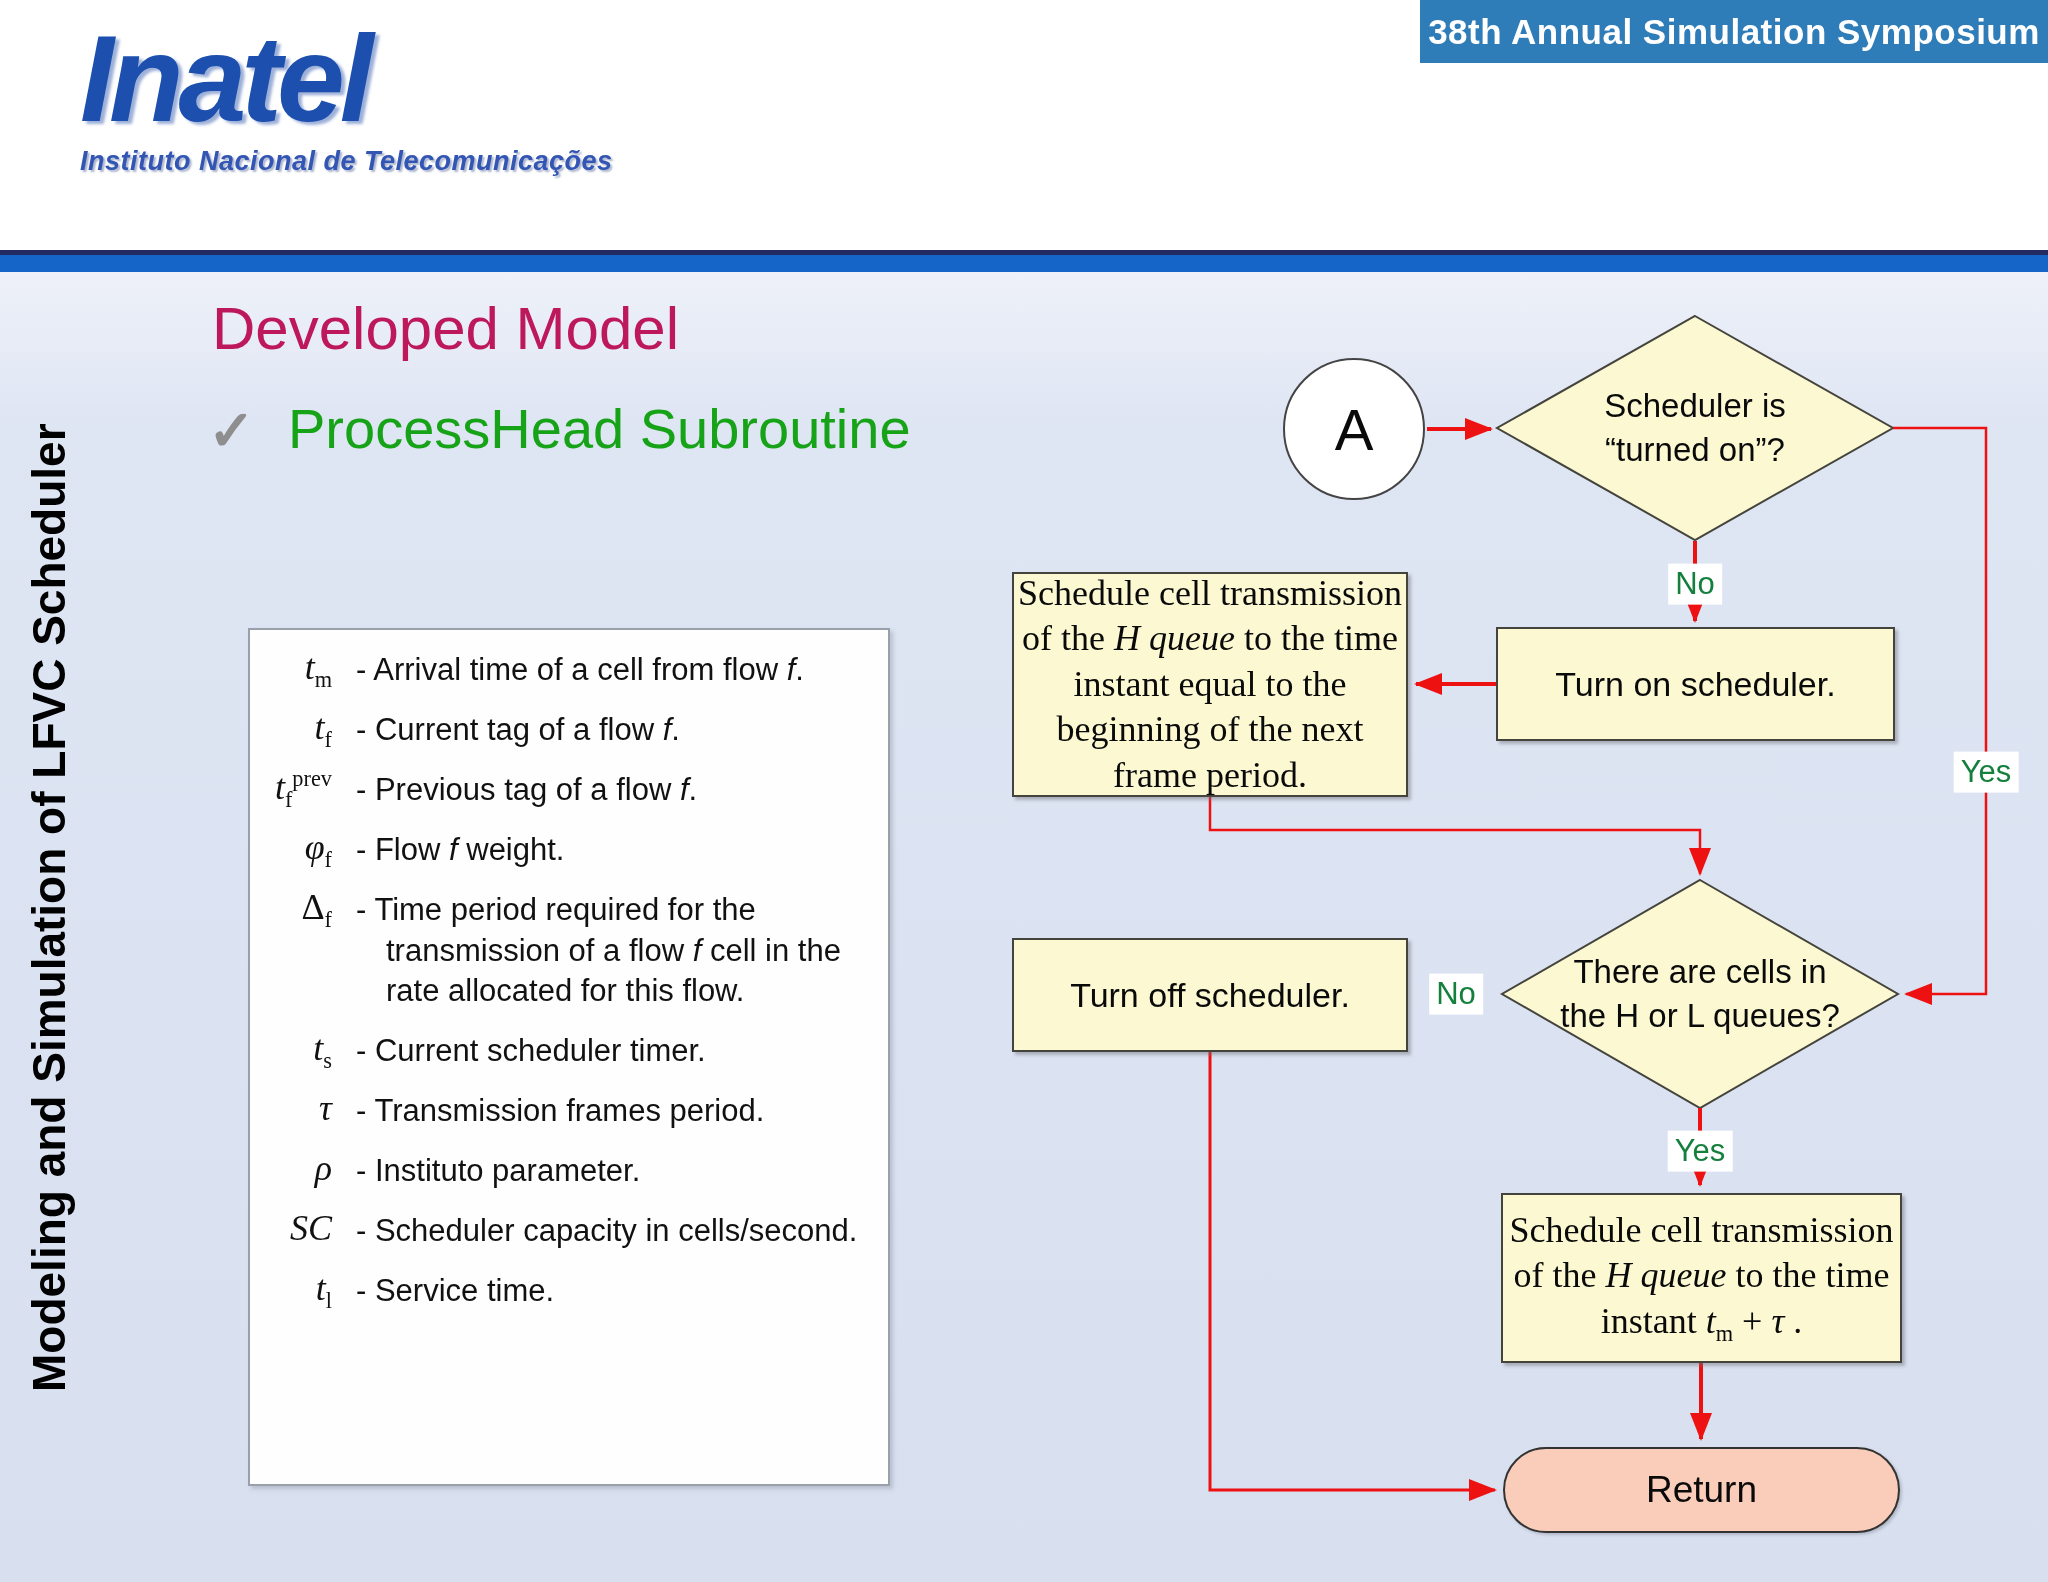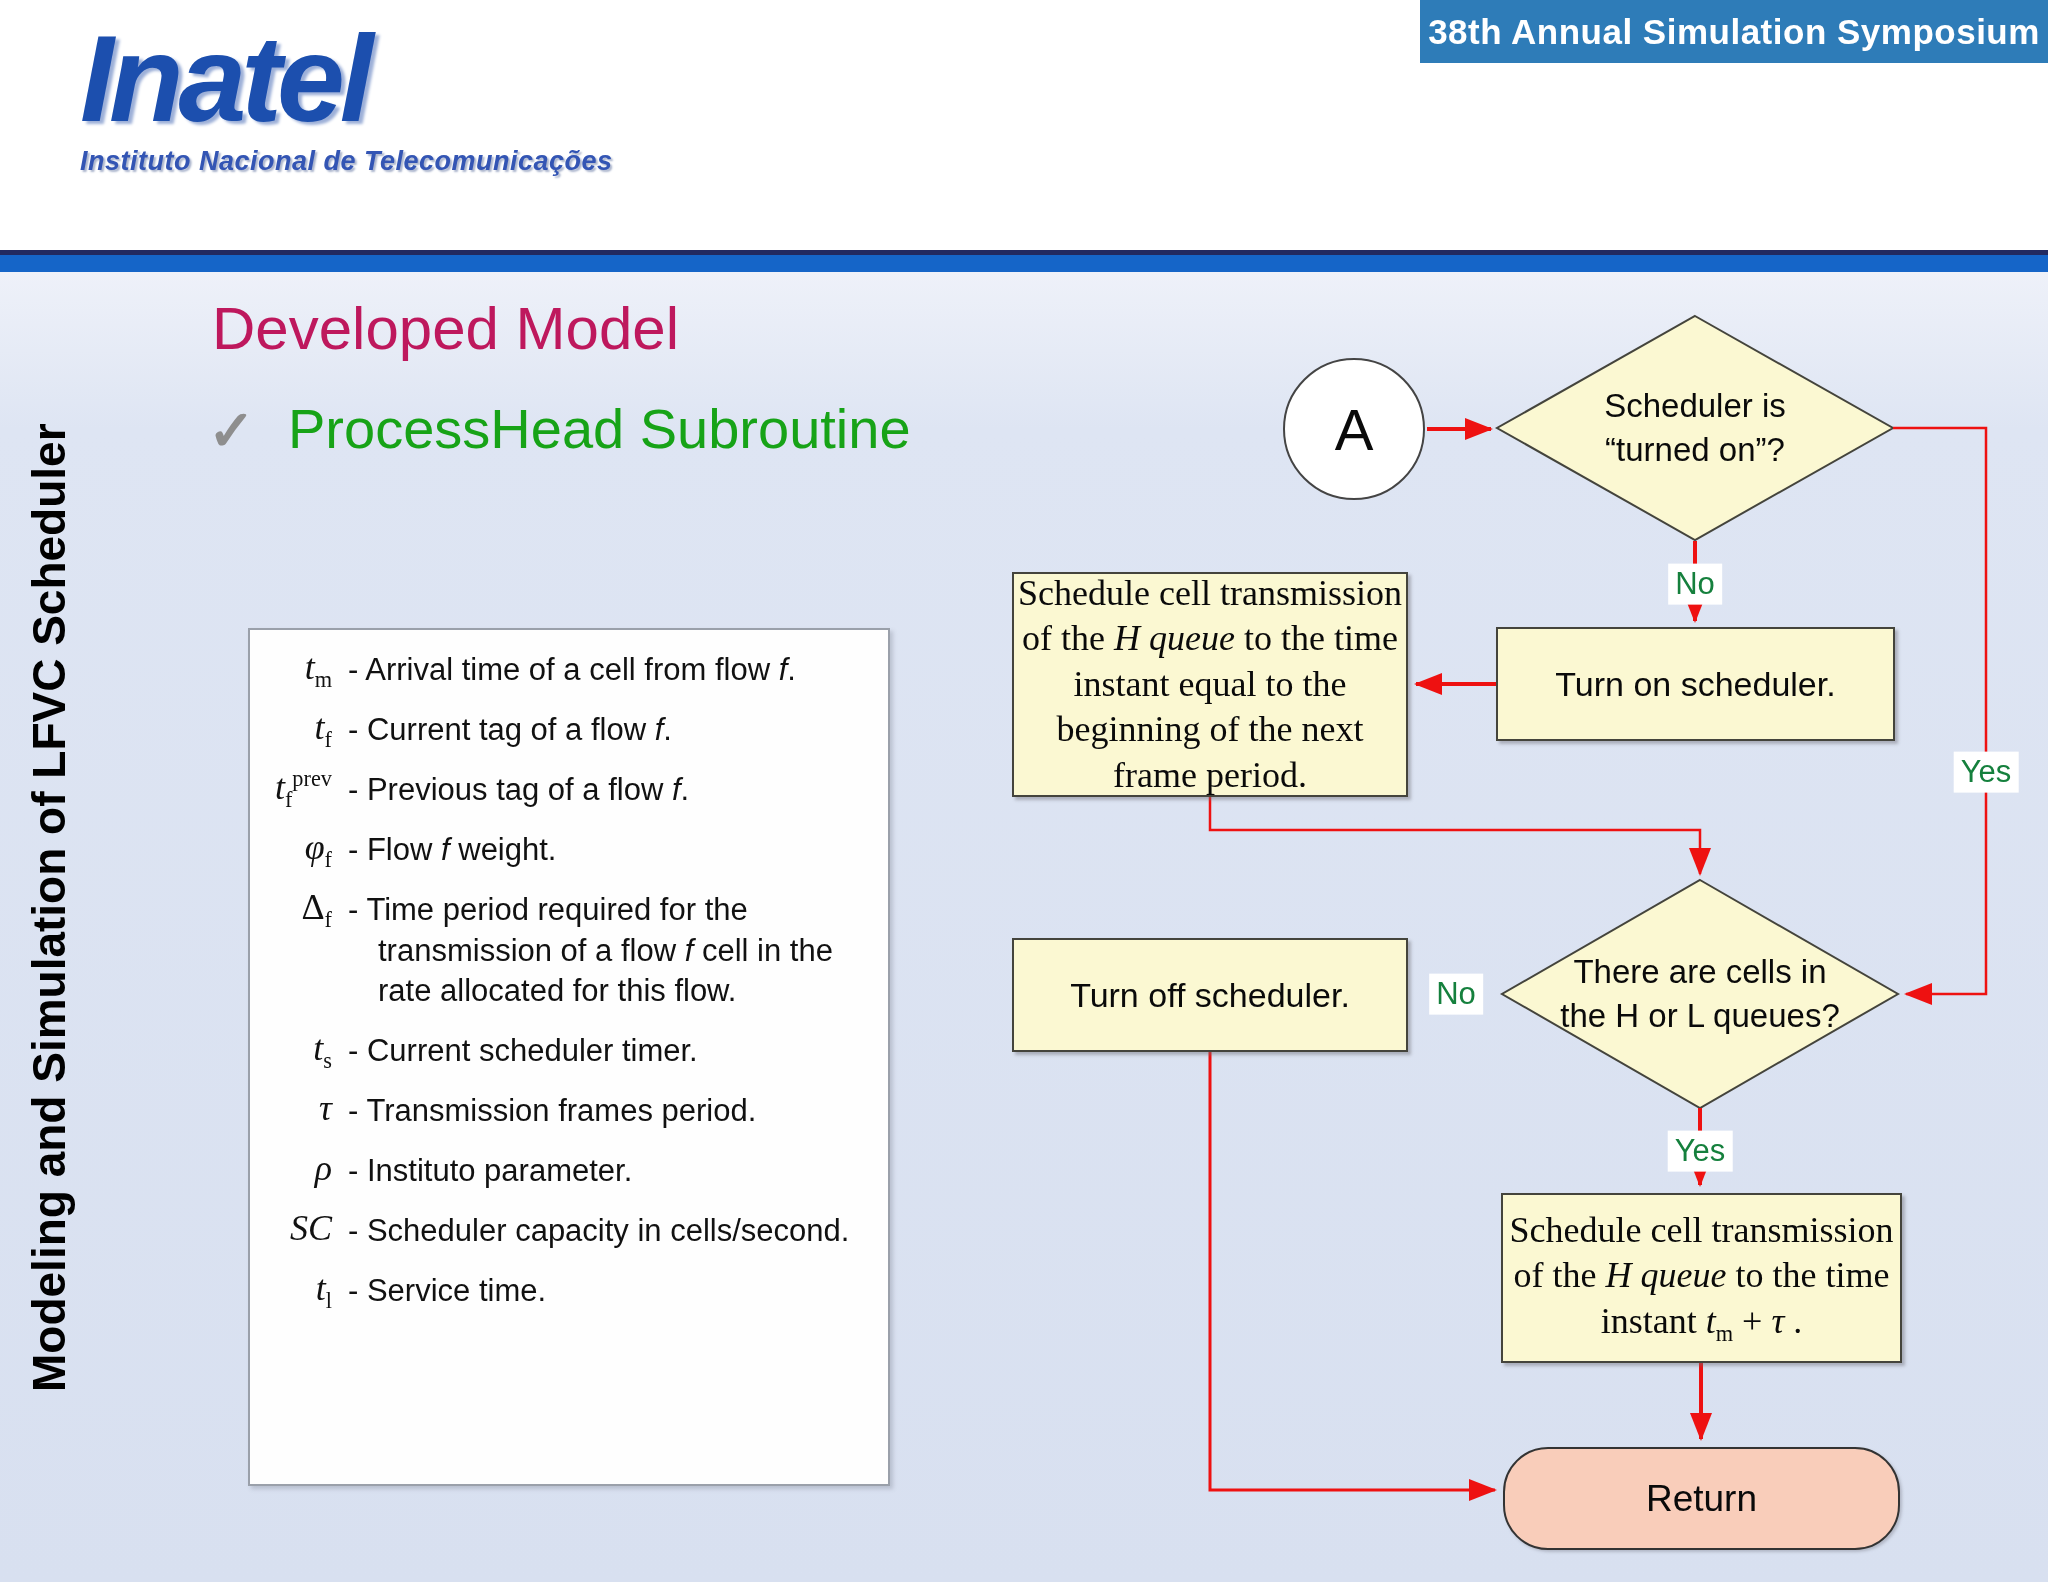--- a/index.html
+++ b/index.html
@@ -37,21 +37,21 @@
 
   
   .legend{position:absolute;left:248px;top:628px;width:642px;height:858px;background:#fefefe;
           border:2px solid #9aa0aa;box-sizing:border-box;box-shadow:3px 3px 4px rgba(90,95,110,0.25);
           padding:20px 10px 10px 16px;}
   .legend-row{display:flex;align-items:flex-start;margin-bottom:19px;font-size:31px;color:#111;}
   .legend-sym{position:relative;width:66px;height:40px;flex:none;}
   .legend-sym > span{position:absolute;right:0;top:-4px;white-space:nowrap;
           font-family:"Liberation Serif",serif;font-size:36px;}
   .legend-sym i{font-family:"Liberation Serif",serif;}
-  .legend-desc{margin-left:16px;line-height:1.32;padding-left:30px;text-indent:-30px;max-width:500px;}
+  .legend-desc{margin-left:24px;line-height:1.32;padding-left:30px;text-indent:-30px;max-width:500px;}
   .legend-desc i{font-family:"Liberation Sans",sans-serif;}
   sub{font-size:0.62em;} sup{font-size:0.62em;}
 
   
   svg.flow{position:absolute;left:0;top:0;width:2048px;height:1582px;pointer-events:none;}
   .diamond{fill:var(--node-fill,#fbf8d2);stroke:#44443c;stroke-width:2;}
   .flow-line{fill:none;stroke:var(--accent-red,#ee1111);}
   .arrowhead{fill:var(--accent-red,#ee1111);}
 
   .node{position:absolute;box-sizing:border-box;display:flex;align-items:center;justify-content:center;
@@ -201,15 +201,15 @@
   <div class="flow-label" style="left:1456px;top:994px;">No</div>
 
   <div class="node proc proc-sans" style="left:1012px;top:938px;width:396px;height:114px;">Turn off scheduler.</div>
 
   <div class="flow-label" style="left:1700px;top:1151px;">Yes</div>
 
   <div class="node proc proc-serif" style="left:1501px;top:1193px;width:401px;height:170px;">
       <div>Schedule cell transmission<br>of the <i>H queue</i> to the time<br>instant <i>t</i><sub>m</sub> + <i>τ</i> .</div>
     </div>
 
-  <div class="node terminator" style="left:1503px;top:1447px;width:397px;height:103px;">Return</div>
+  <div class="node terminator" style="left:1503px;top:1447px;width:397px;height:86px;">Return</div>
 
 </div>
 
 </body></html>

